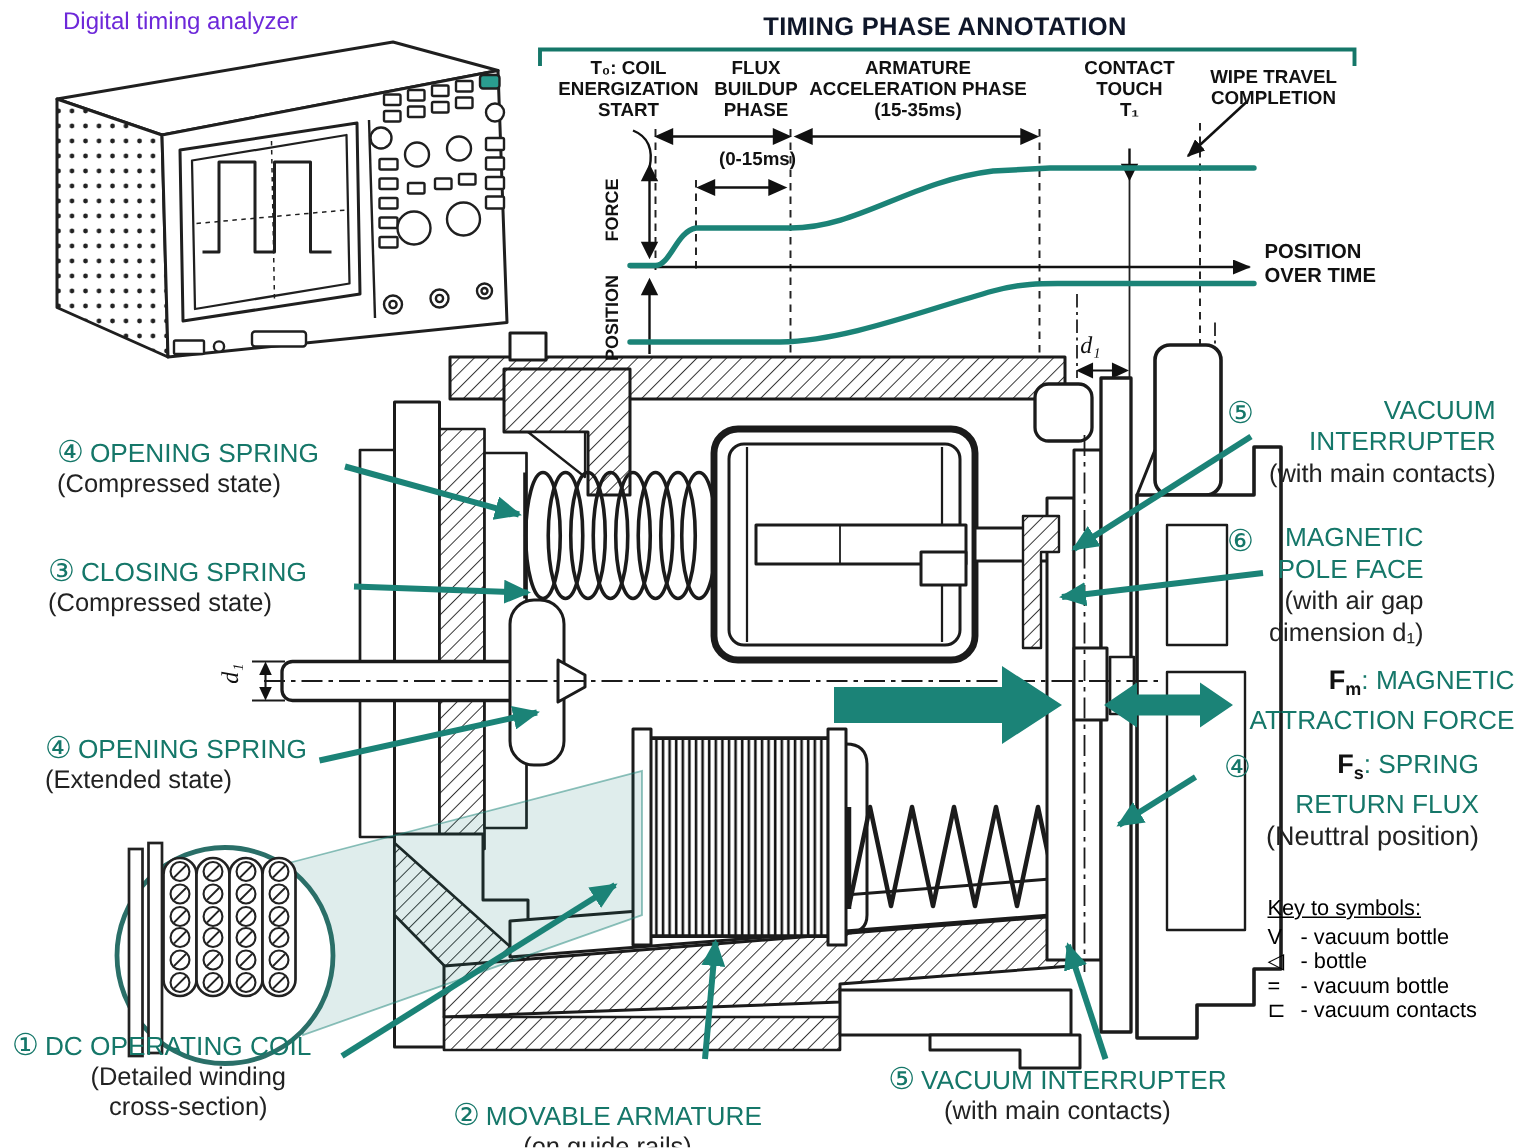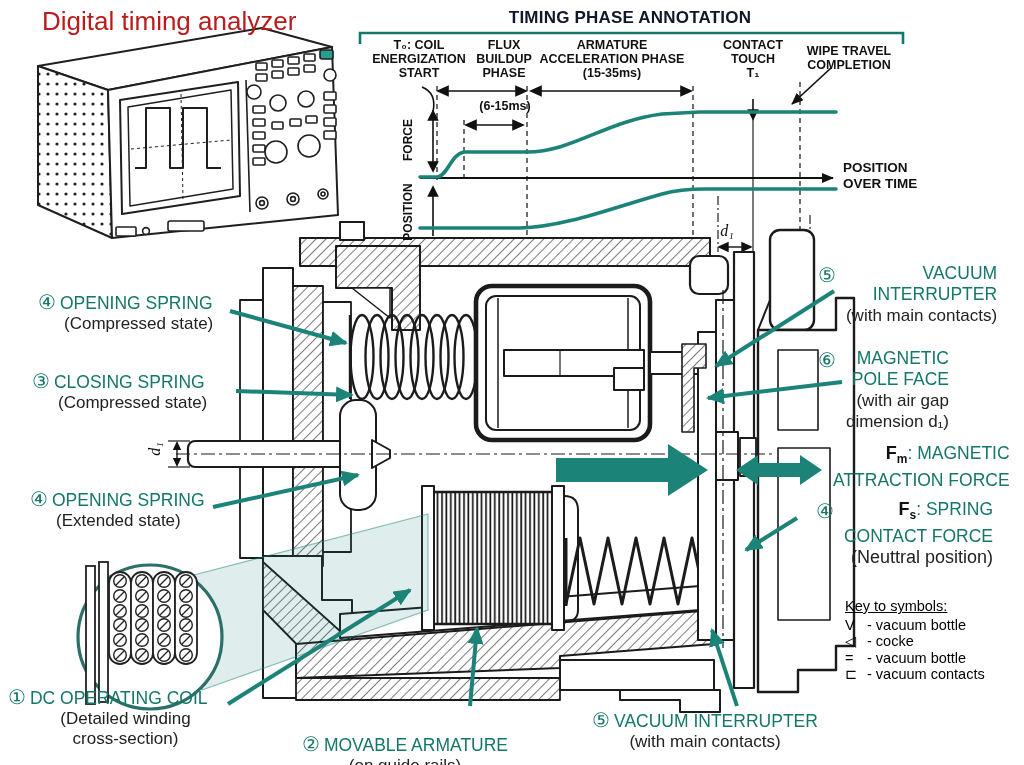--- a/index.html
+++ b/index.html
@@ -1,28 +1,28 @@
 <!DOCTYPE html>
 <html><head>
 <meta charset="utf-8">
 <style>
   html,body{margin:0;padding:0;background:#fff;}
   #stage{position:relative;width:1024px;height:765px;background:#fff;overflow:hidden;
          font-family:"Liberation Sans",sans-serif;color:#1c1c1c;}
   svg{position:absolute;left:0;top:0;}
   .abs{position:absolute;white-space:nowrap;}
-  .analyzer-title{font-size:26px;color:#b91c1c;}
+  .analyzer-title{font-size:16px;color:#6d28d9;}
   .chart-title{font-weight:bold;font-size:17px;color:#0f172a;text-align:center;letter-spacing:.2px;}
   .phase{font-weight:bold;font-size:12.5px;line-height:14px;text-align:center;color:#111;}
   .axis-lbl{font-weight:bold;font-size:12px;color:#111;text-align:center;transform:rotate(-90deg);}
   .xaxis-lbl{font-weight:bold;font-size:13.5px;line-height:16px;color:#111;}
   .d1{font-style:italic;font-family:"Liberation Serif",serif;font-size:16px;color:#111;}
   .lbl .l1{font-size:17.5px;line-height:21px;color:#157769;}
   .lbl .l2{font-size:17px;line-height:20px;color:#222;}
-  .lbl .ind{margin-left:26px;}
+  .lbl .ind{}
   .num{font-size:20px;color:#157769;margin-right:4px;}
   .rlbl{display:flex;align-items:flex-start;gap:6px;}
   .rlbl .lines div{font-size:17.5px;line-height:21px;color:#157769;text-align:right;}
   .rlbl .lines .dk{color:#222;font-size:17px;}
   .fbold{font-weight:bold;color:#111;font-size:18px;}
   .fsub{font-size:12px;font-weight:bold;color:#111;vertical-align:-4px;}
   .keyblock{font-size:14.5px;line-height:16.5px;color:#000000;}
   .keyblock .kt{text-decoration:underline;margin-bottom:2px;}
   .keyblock .sym{display:inline-block;width:22px;}
   .ctr{text-align:center;white-space:nowrap;}
@@ -344,21 +344,21 @@
 </div>
 <div class="abs phase" style="left:712px;top:38px;width:82px;">
   <div>CONTACT</div>
       <div>TOUCH</div>
       <div>T₁</div>
 </div>
 <div class="abs phase" style="left:795px;top:44px;width:108px;">
   <div>WIPE TRAVEL</div>
       <div>COMPLETION</div>
 </div>
-<div class="abs phase" style="left:455px;top:99px;width:100px;">(6-15ms)</div>
+<div class="abs phase" style="left:455px;top:99px;width:100px;">(0-15ms)</div>
 
 <div class="abs axis-lbl" style="left:378px;top:133px;width:60px;">FORCE</div>
 <div class="abs axis-lbl" style="left:373px;top:205px;width:70px;">POSITION</div>
 <div class="abs xaxis-lbl" style="left:843px;top:160px;">
   <div>POSITION</div>
       <div>OVER TIME</div>
 </div>
 <div class="abs d1 ctr" style="left:712px;top:222px;width:30px;">d₁</div>
 <div class="abs d1" style="left:148px;top:440px;transform:rotate(-90deg);">d₁</div>
 
@@ -409,26 +409,26 @@
 <div class="abs rlbl" style="left:833px;top:443px;">
   <div class="lines">
     <div><span class="fbold">F</span><span class="fsub">m</span><span>: MAGNETIC</span></div>
     <div>ATTRACTION FORCE</div>
   </div>
 </div>
 <div class="abs rlbl" style="left:816px;top:499px;">
   <span class="num">④</span>
   <div class="lines">
     <div><span class="fbold">F</span><span class="fsub">s</span><span>: SPRING</span></div>
-    <div>CONTACT FORCE</div>
+    <div>RETURN FLUX</div>
     <div class="dk" style="font-size:18px;">(Neuttral position)</div>
   </div>
 </div>
 
 <div class="abs keyblock" style="left:845px;top:598px;">
   <div class="kt">Key to symbols:</div>
   <div><span class="sym">V</span><span>- vacuum bottle</span></div>
-  <div><span class="sym">◁</span><span>- cocke</span></div>
+  <div><span class="sym">◁</span><span>- bottle</span></div>
   <div><span class="sym">=</span><span>- vacuum bottle</span></div>
   <div><span class="sym">⊏</span><span>- vacuum contacts</span></div>
 </div>
 
 </div>
 
 </body></html>

